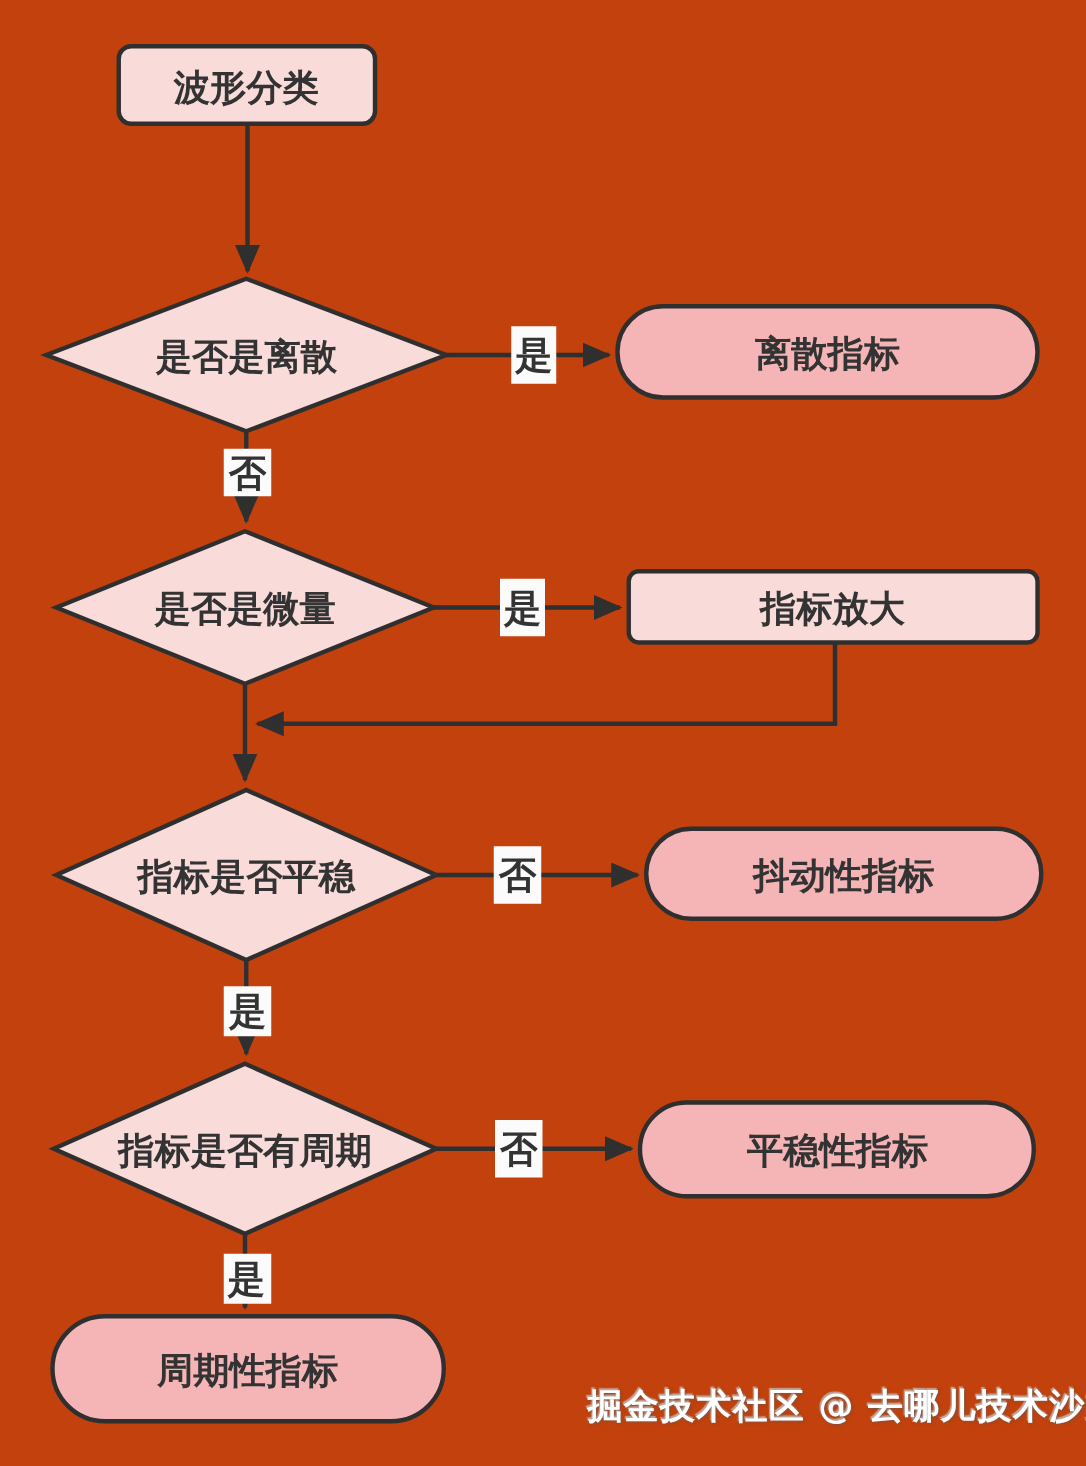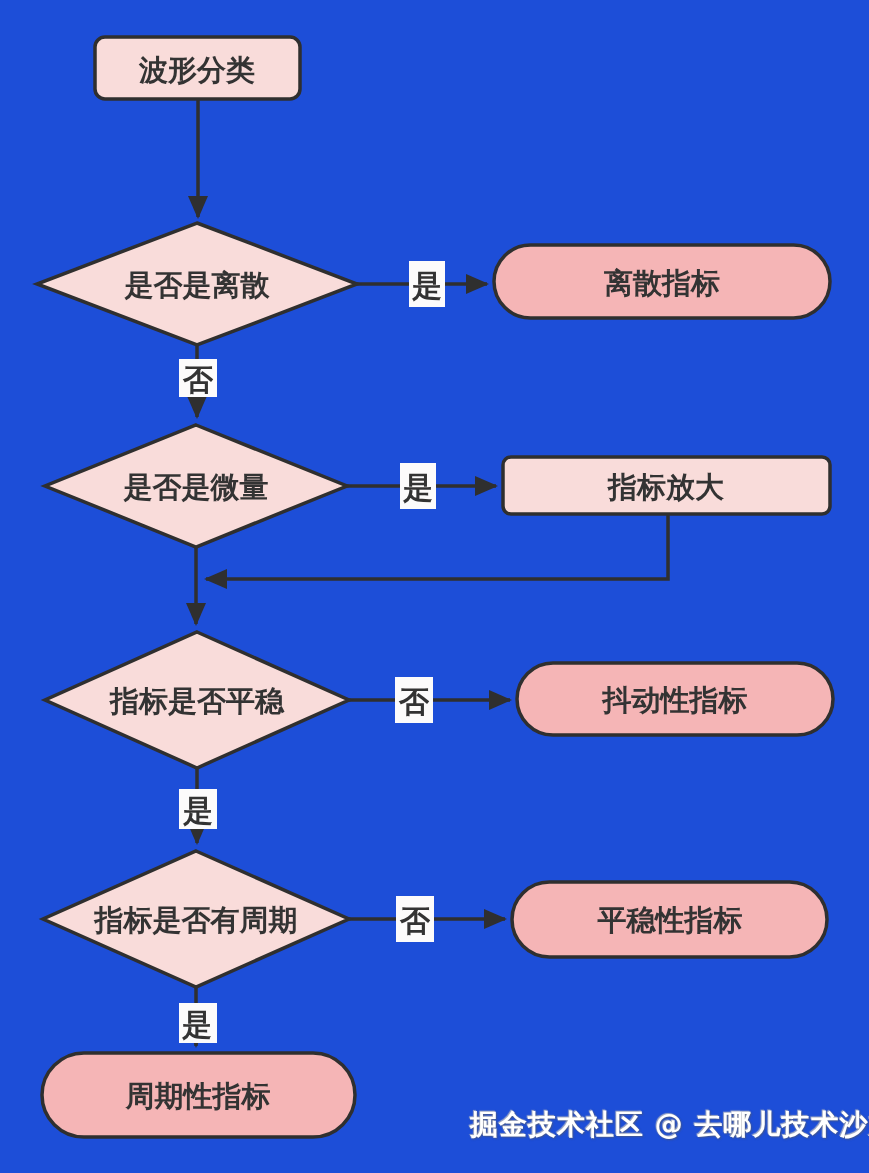--- a/index.html
+++ b/index.html
@@ -3,21 +3,21 @@
 <meta charset="utf-8">
 <style>
   html,body{margin:0;padding:0;}
   body{
     font-family:"DejaVu Sans","Liberation Sans",sans-serif;
     background:#ffffff;
   }
   .canvas{
     position:relative;
     width:869px;height:1173px;
-    background:#1d4ed8;
+    background:#c2410c;
     overflow:hidden;
   }
   .canvas svg{position:absolute;left:0;top:0;}
   .node-label{
     font-size:29px;
     font-weight:700;
     fill:#333333;
   }
   .edge-label{
     font-size:30px;

